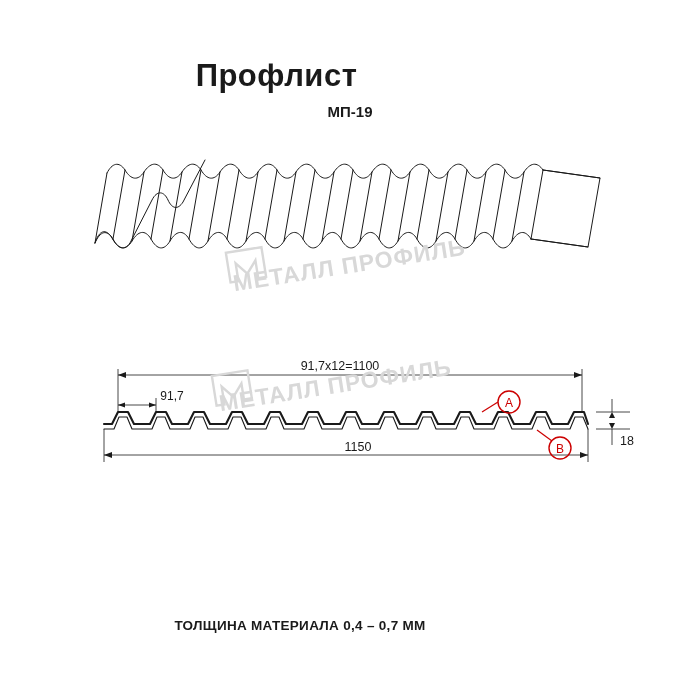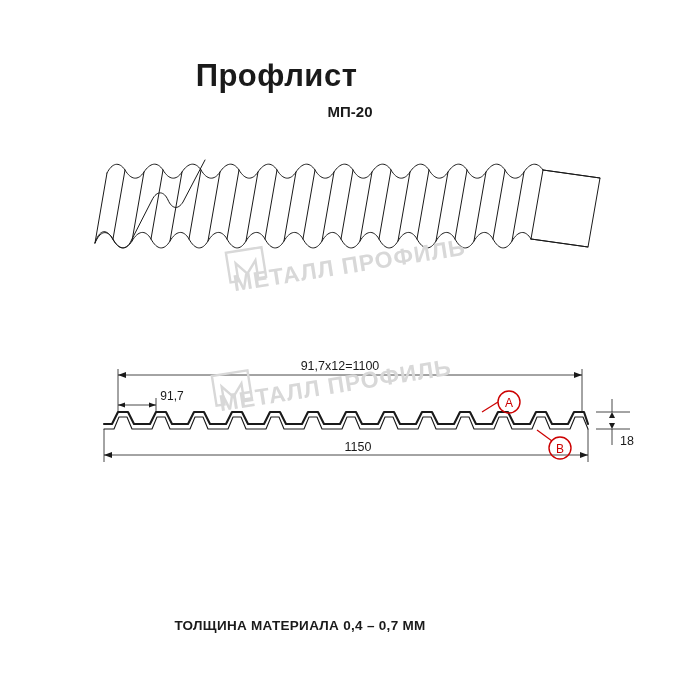--- a/index.html
+++ b/index.html
@@ -79,21 +79,21 @@
     letter-spacing: 1px;
     transform: rotate(-9deg);
   }
 </style>
 </head>
 <body>
 
 <div class="page">
 
   <div class="title">Профлист</div>
-  <div class="subtitle">МП-20</div>
+  <div class="subtitle">МП-19</div>
 
   <svg class="svg-layer" width="700" height="700" viewBox="0 0 700 700">
 
     <g fill="none" stroke="#1a1a1a" stroke-width="1" stroke-linejoin="round" stroke-linecap="round">
 
       <path d="M95 243
                C 99 230, 106 228, 112 238
                C 118 249, 124 251, 130 243
                L 152 200
                C 157 190, 164 191, 168 200

